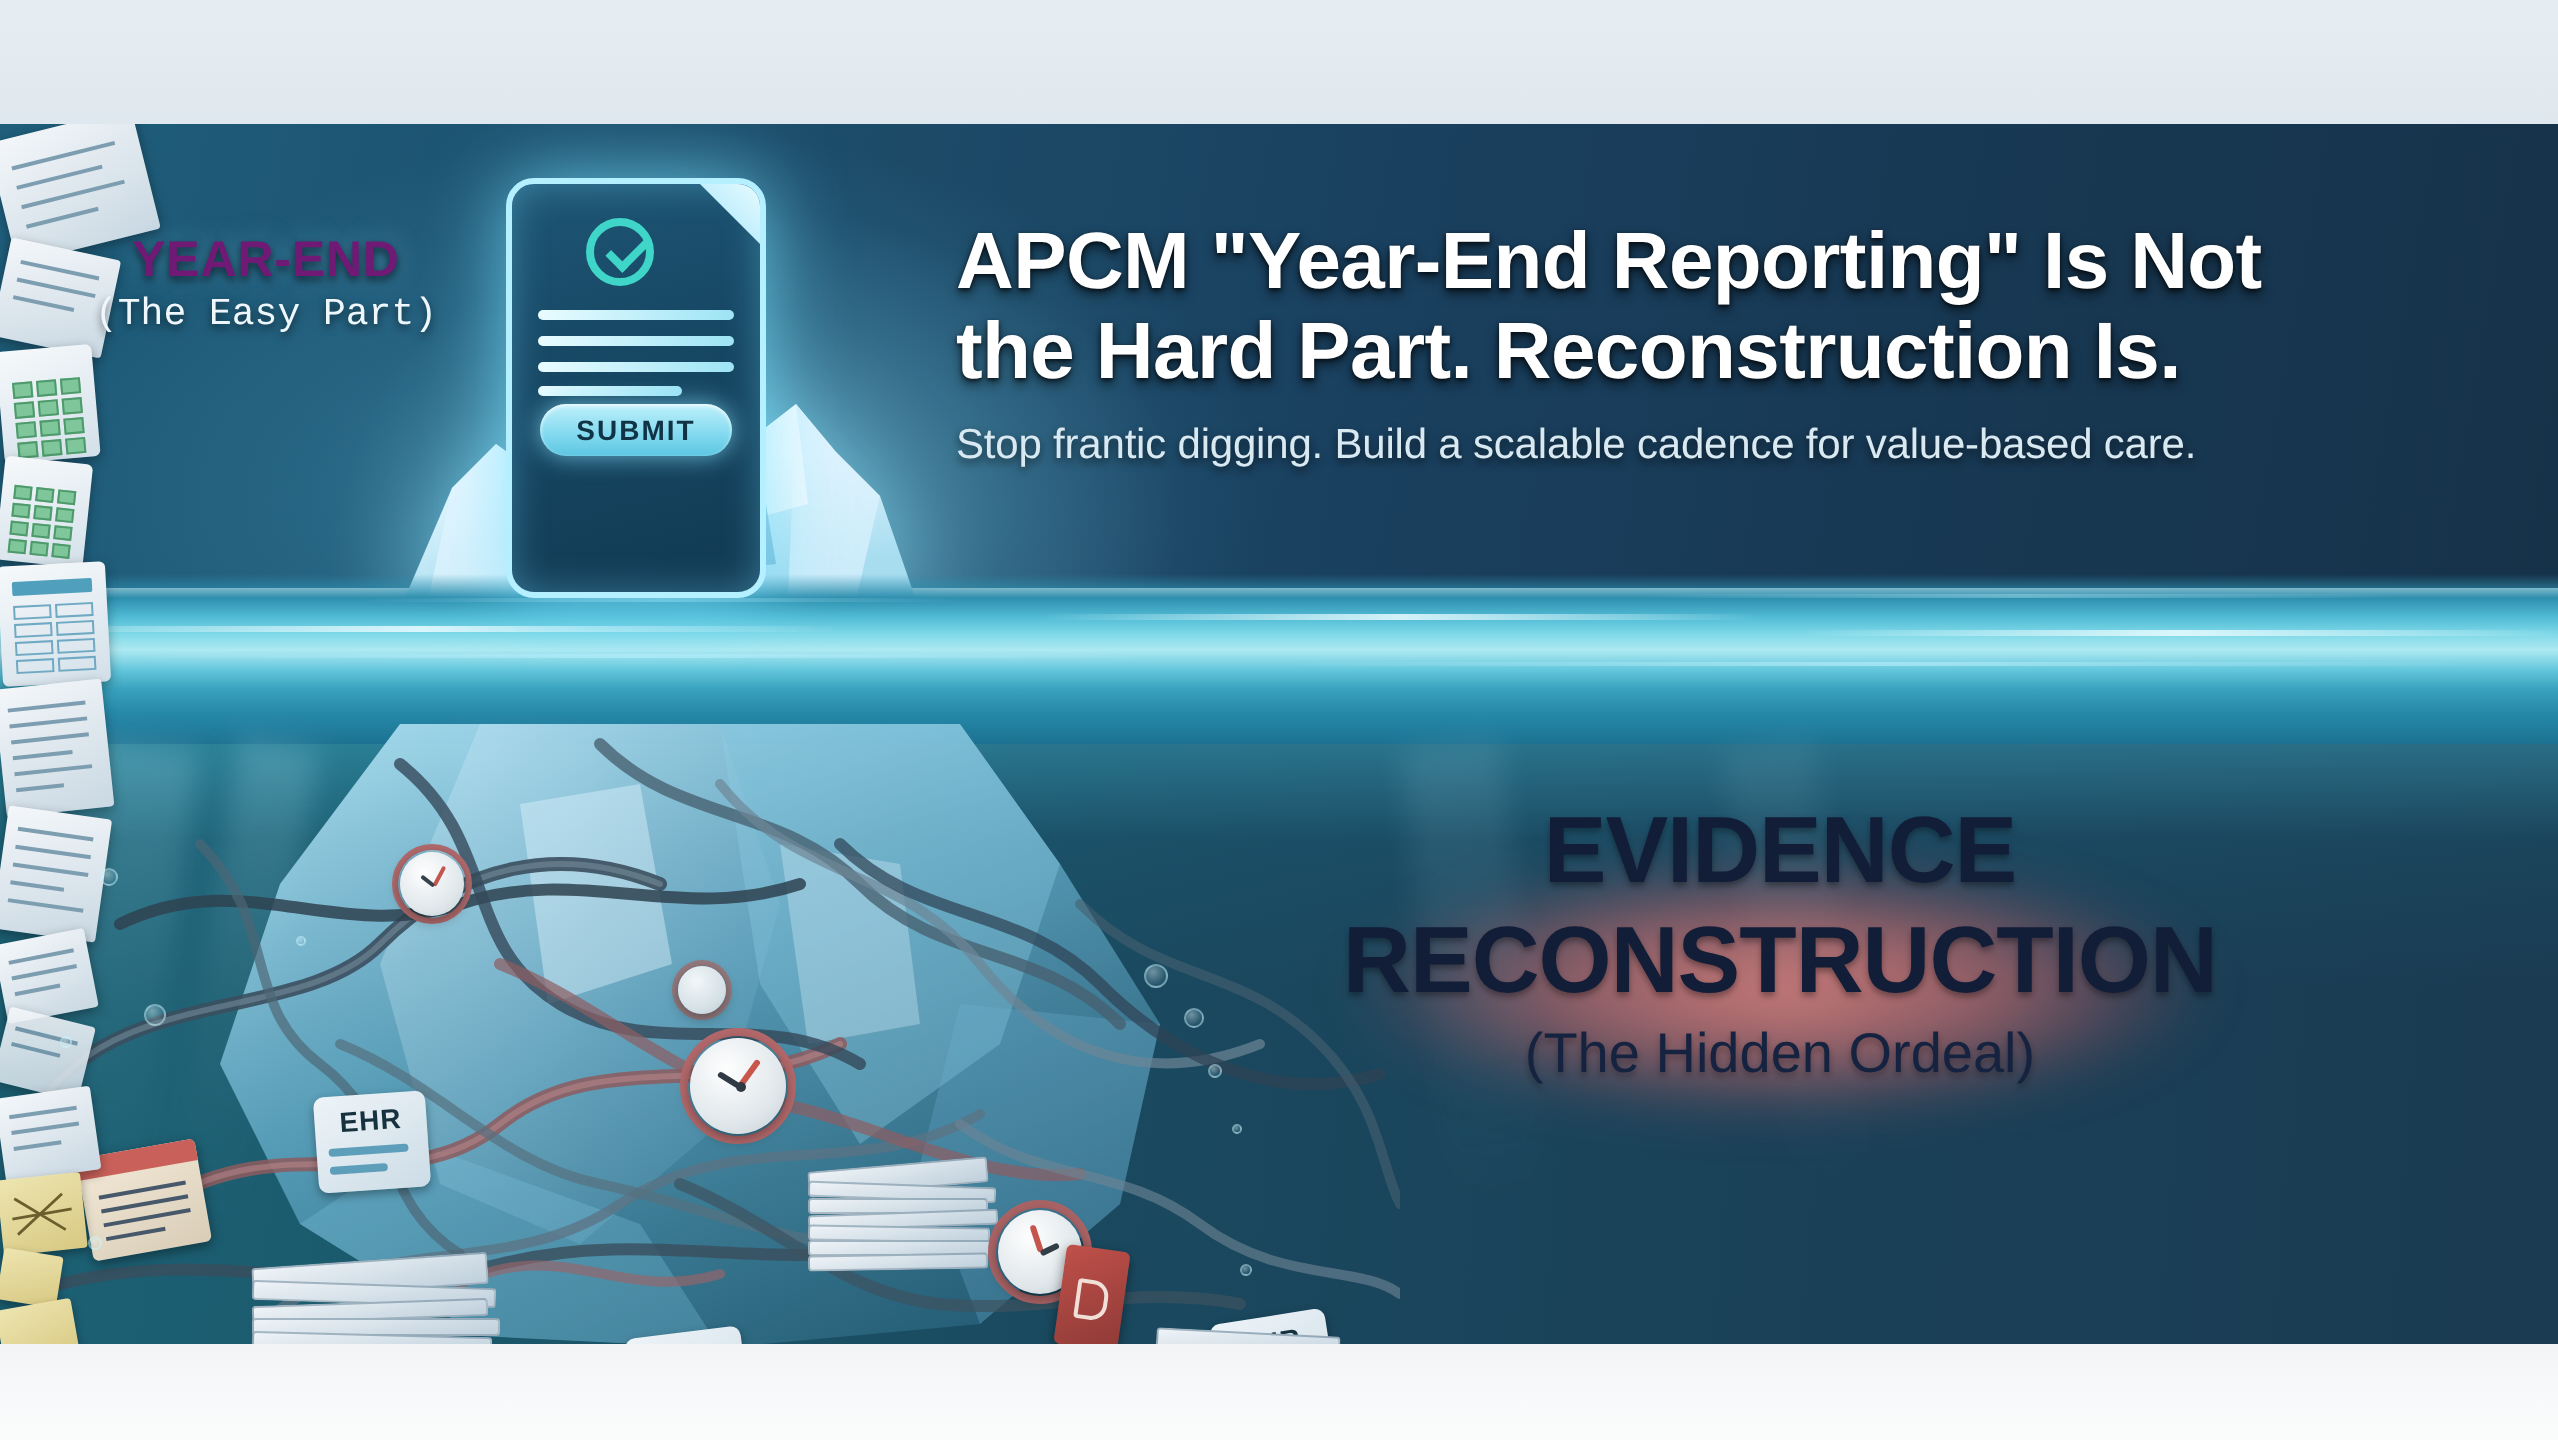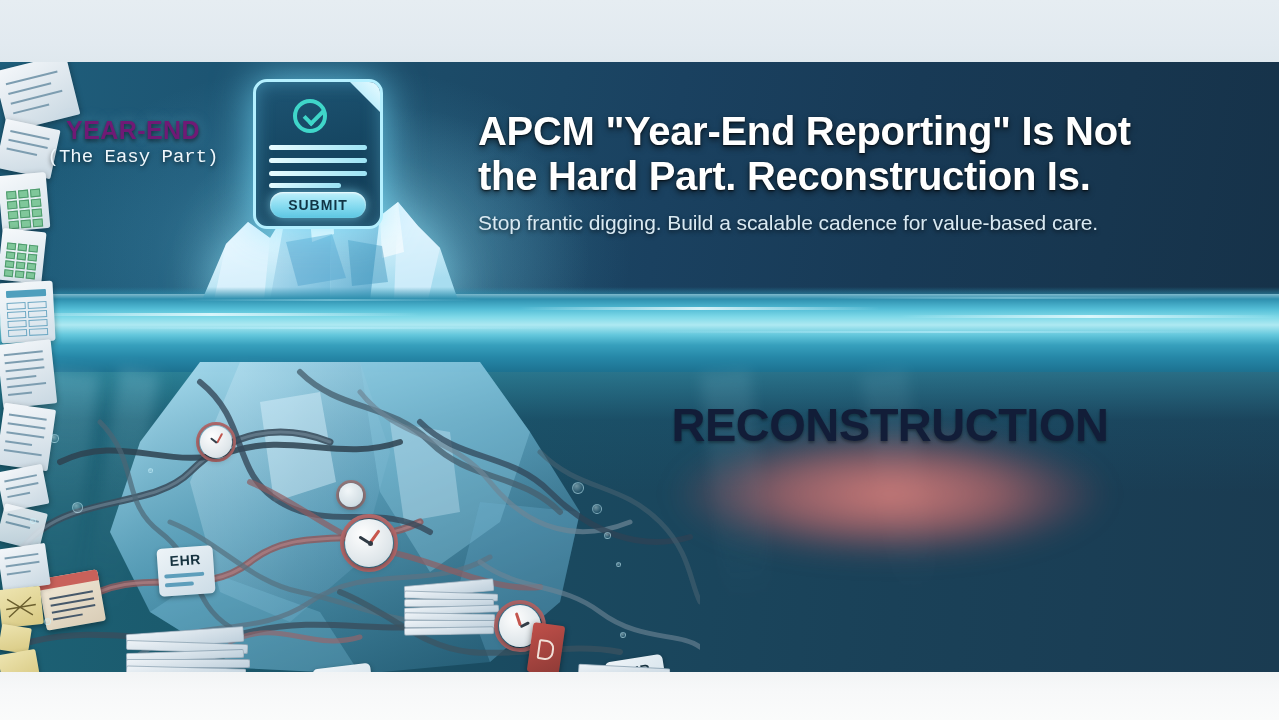--- a/index.html
+++ b/index.html
@@ -108,21 +108,21 @@
   #deep-label .glow { position:absolute; left:10px; top:22px; width:520px; height:150px;
       border-radius:60px; background:radial-gradient(ellipse 260px 78px at 50% 50%,
       rgba(255,140,130,.78) 0%, rgba(250,120,115,.52) 42%, rgba(230,90,95,.20) 68%, rgba(0,0,0,0) 84%);
       filter:blur(13px); }
   #deep-label .d1 { position:relative; color:#121d38; font-weight:bold; font-size:47px;
       line-height:55px; letter-spacing:-.5px; text-shadow:0 2px 3px rgba(0,0,0,.35); }
   #deep-label .d2 { position:relative; color:#152340; font-size:28px; line-height:36px;
       margin-top:2px; text-shadow:0 2px 3px rgba(0,0,0,.3); }
 
   
-  #submit-doc { position:absolute; left:253px; top:17px; width:130px; height:150px; z-index:35;
+  #submit-doc { position:absolute; left:253px; top:27px; width:130px; height:210px; z-index:35;
      filter:drop-shadow(0 0 20px rgba(120,225,255,.75));border-radius:11px; }
   .doc-body { position:absolute; inset:0; border-radius:14px;
      background:linear-gradient(165deg,#1e5574 0%,#164763 45%,#123a53 100%);
      border:3px solid #b4f0ff; box-shadow:inset 0 0 18px rgba(120,220,255,.35); }
   .doc-fold { position:absolute; right:3px; top:3px; width:30px; height:30px;
      background:linear-gradient(225deg,#e8fbff 0%,#bfeefc 55%,#8fd8ee 100%);
      clip-path:polygon(100% 0,0 0,100% 100%); border-top-right-radius:11px; }
   .doc-check { position:absolute; left:40px; top:20px; width:34px; height:34px;
      border:4px solid #3fd6c9; border-radius:50%; }
   .doc-check:after { content:""; position:absolute; left:7px; top:6px; width:16px; height:8px;
@@ -452,19 +452,21 @@
     </div>
 
     <div id="headline">
       <div class="hl">APCM "Year-End Reporting" Is Not</div>
       <div class="hl">the Hard Part. Reconstruction Is.</div>
       <div class="sub">Stop frantic digging. Build a scalable cadence for value-based care.</div>
     </div>
 
     <div id="deep-label">
       <div class="glow"></div>
+      <div class="d1">EVIDENCE</div>
       <div class="d1">RECONSTRUCTION</div>
+      <div class="d2">(The Hidden Ordeal)</div>
     </div>
 
   </div>
 
   <div id="margin-bottom"></div>
 </div>
 
 </body></html>

